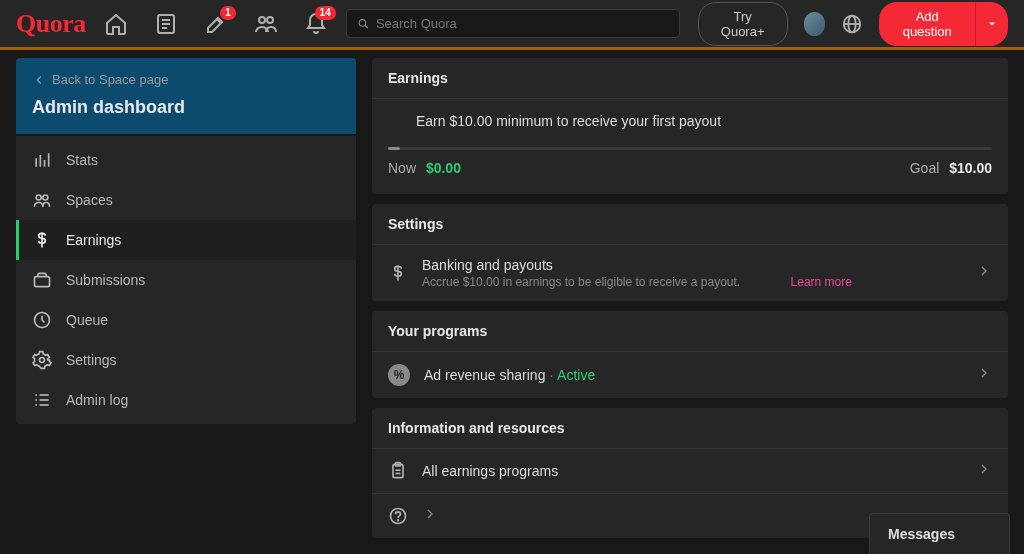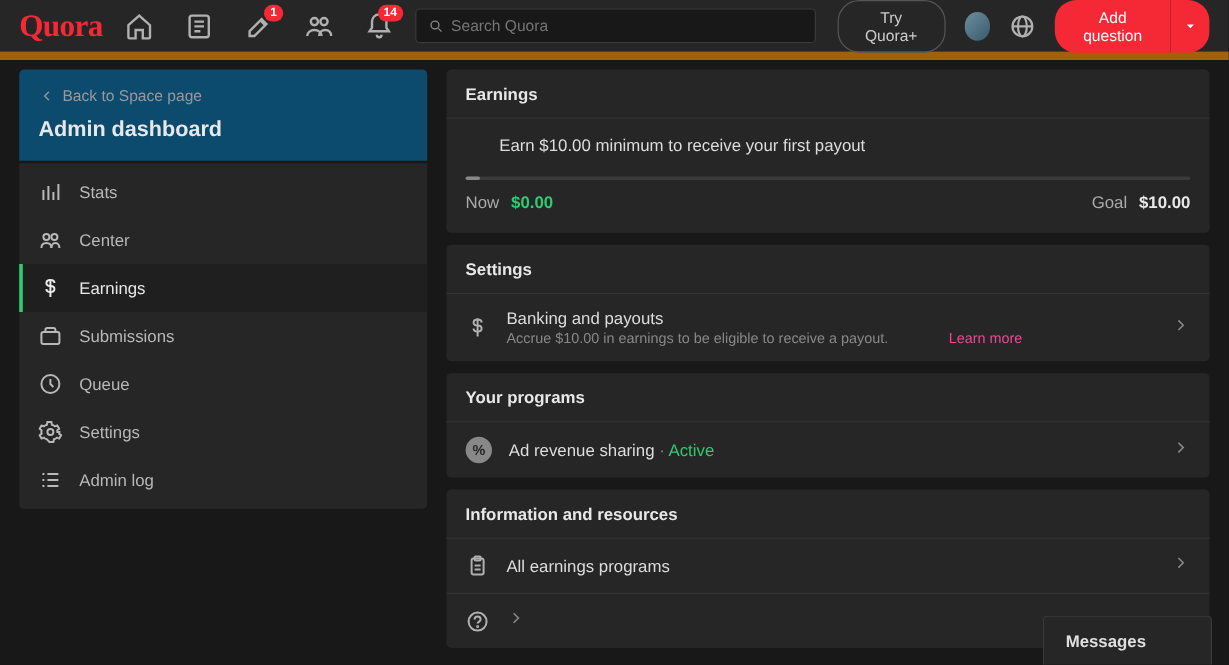--- a/index.html
+++ b/index.html
@@ -1,18 +1,18 @@
 <!DOCTYPE html>
 <html><head>
 <meta charset="utf-8">
 <style>
   * { box-sizing: border-box; margin: 0; padding: 0; font-family: -apple-system, BlinkMacSystemFont, "Segoe UI", Helvetica, Arial, sans-serif; }
   body { background: #181818; color: #e0e0e0; width: 1024px; height: 554px; overflow: hidden; position: relative; }
   
-  .header { height: 50px; background: #262626; display: flex; align-items: center; padding: 0 16px; gap: 18px; border-bottom: 7px solid #a16207; }
+  .header { height: 50px; background: #262626; display: flex; align-items: center; padding: 0 16px; gap: 18px; border-bottom: 3px solid #a16207; }
   .logo { color: #f52936; font-weight: bold; font-size: 26px; font-family: Georgia, serif; letter-spacing: -0.5px; }
   .nav-icons { display: flex; gap: 26px; align-items: center; }
   .nav-icon { color: #b0b0b0; cursor: pointer; position: relative; display:flex; align-items:center; justify-content:center; }
   .nav-icon svg { width: 24px; height: 24px; }
   .badge { position: absolute; top: -6px; right: -8px; background: #f52936; color: #fff; font-size: 10px; font-weight: bold; border-radius: 8px; padding: 1px 5px; line-height: 12px; }
   .search-box { flex: 0 0 auto; display: flex; align-items: center; background: #181818; border: 1px solid #3a3a3a; border-radius: 4px; padding: 6px 10px; width: 334px; }
   .search-box svg { width: 14px; height: 14px; color: #888; margin-right: 6px; }
   .search-input { background: transparent; border: none; outline: none; color: #ccc; font-size: 13px; width: 100%; }
   .header-right { margin-left: auto; display: flex; align-items: center; gap: 16px; }
   .try-plus { border: 1px solid #555; color: #ccc; background: transparent; border-radius: 18px; padding: 6px 14px; font-size: 13px; cursor: pointer; }
@@ -155,21 +155,21 @@
           </svg>
         <span>Stats</span>
       </div>
       <div class="menu-item">
         <svg viewBox="0 0 24 24" fill="none" stroke="currentColor" stroke-width="2">
             <circle cx="8" cy="9" r="3"></circle>
             <circle cx="16" cy="9" r="3"></circle>
             <path d="M3 20c0-3 2-5 5-5s5 2 5 5"></path>
             <path d="M13 20c0-2 1-5 4-5s4 3 4 5"></path>
           </svg>
-        <span>Center</span>
+        <span>Spaces</span>
       </div>
       <div class="menu-item active">
         <svg viewBox="0 0 24 24" fill="none" stroke="currentColor" stroke-width="2">
             <line x1="12" y1="3" x2="12" y2="21"></line>
             <path d="M16 7c0-2-2-3-4-3s-4 1-4 3 2 3 4 3 4 1 4 3-2 3-4 3-4-1-4-3"></path>
           </svg>
         <span>Earnings</span>
       </div>
       <div class="menu-item">
         <svg viewBox="0 0 24 24" fill="none" stroke="currentColor" stroke-width="2">

